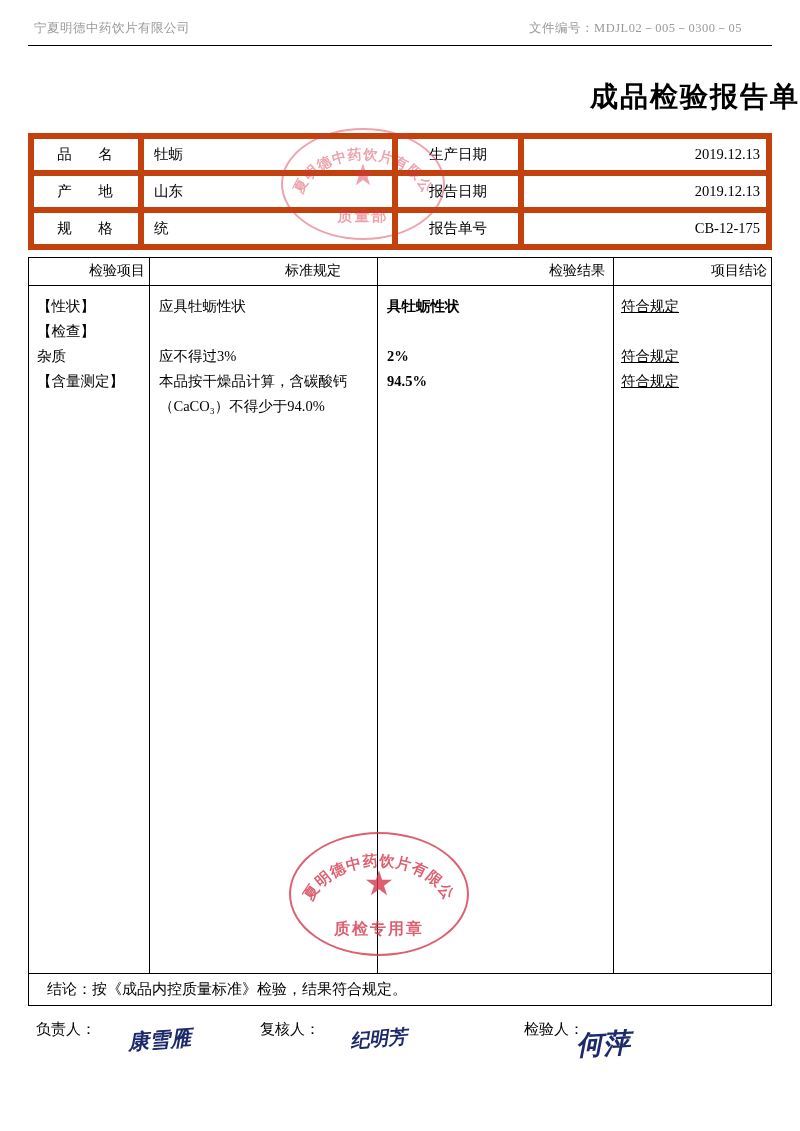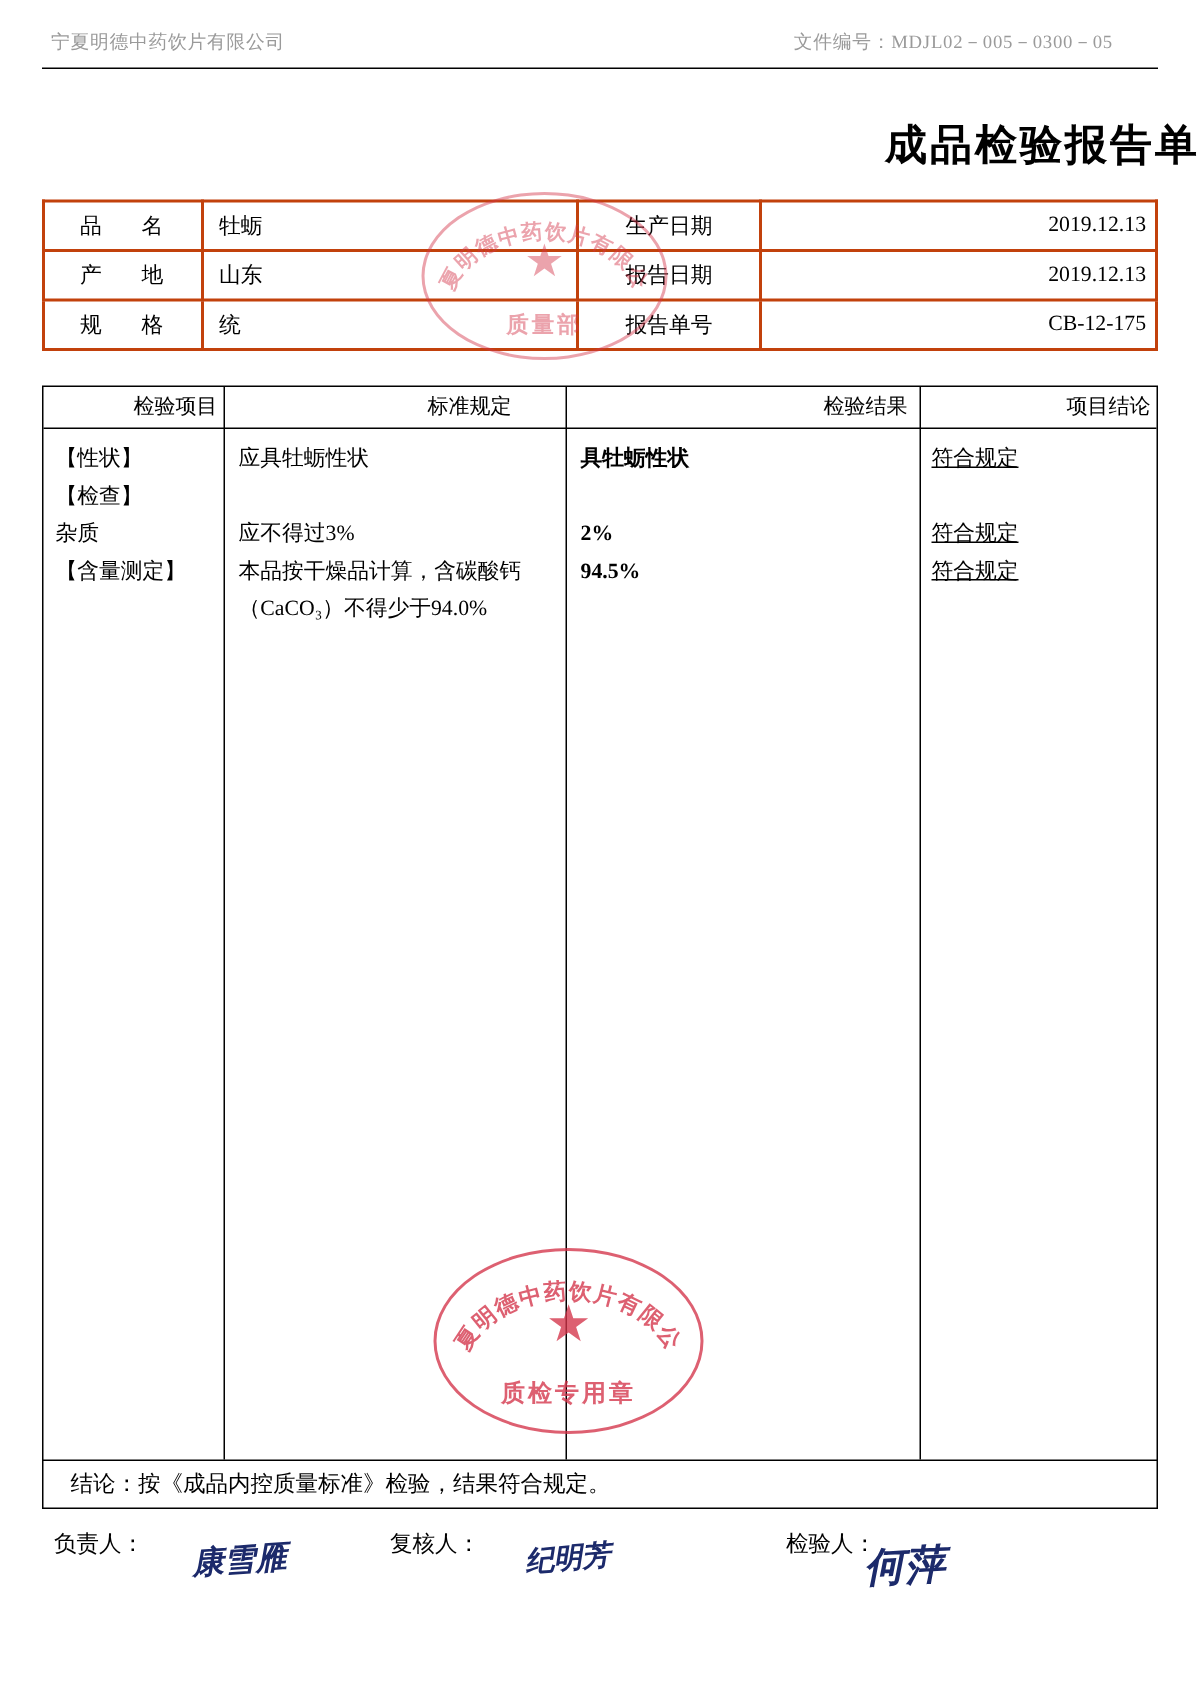--- a/index.html
+++ b/index.html
@@ -68,21 +68,21 @@
   
   .tbl {
     position: absolute;
     left: 28px;
     top: 133px;
     width: 744px;
     border-collapse: collapse;
     table-layout: fixed;
   }
   .tbl td {
-    border: 2px solid #c2410c;
+    border: 6px solid #c2410c;
     font-size: 14.5px;
     padding: 0 6px;
     height: 31px;
     vertical-align: middle;
   }
   .lbl {
     text-align: center;
     letter-spacing: 6px;
     padding-left: 10px !important;
     white-space: nowrap;

